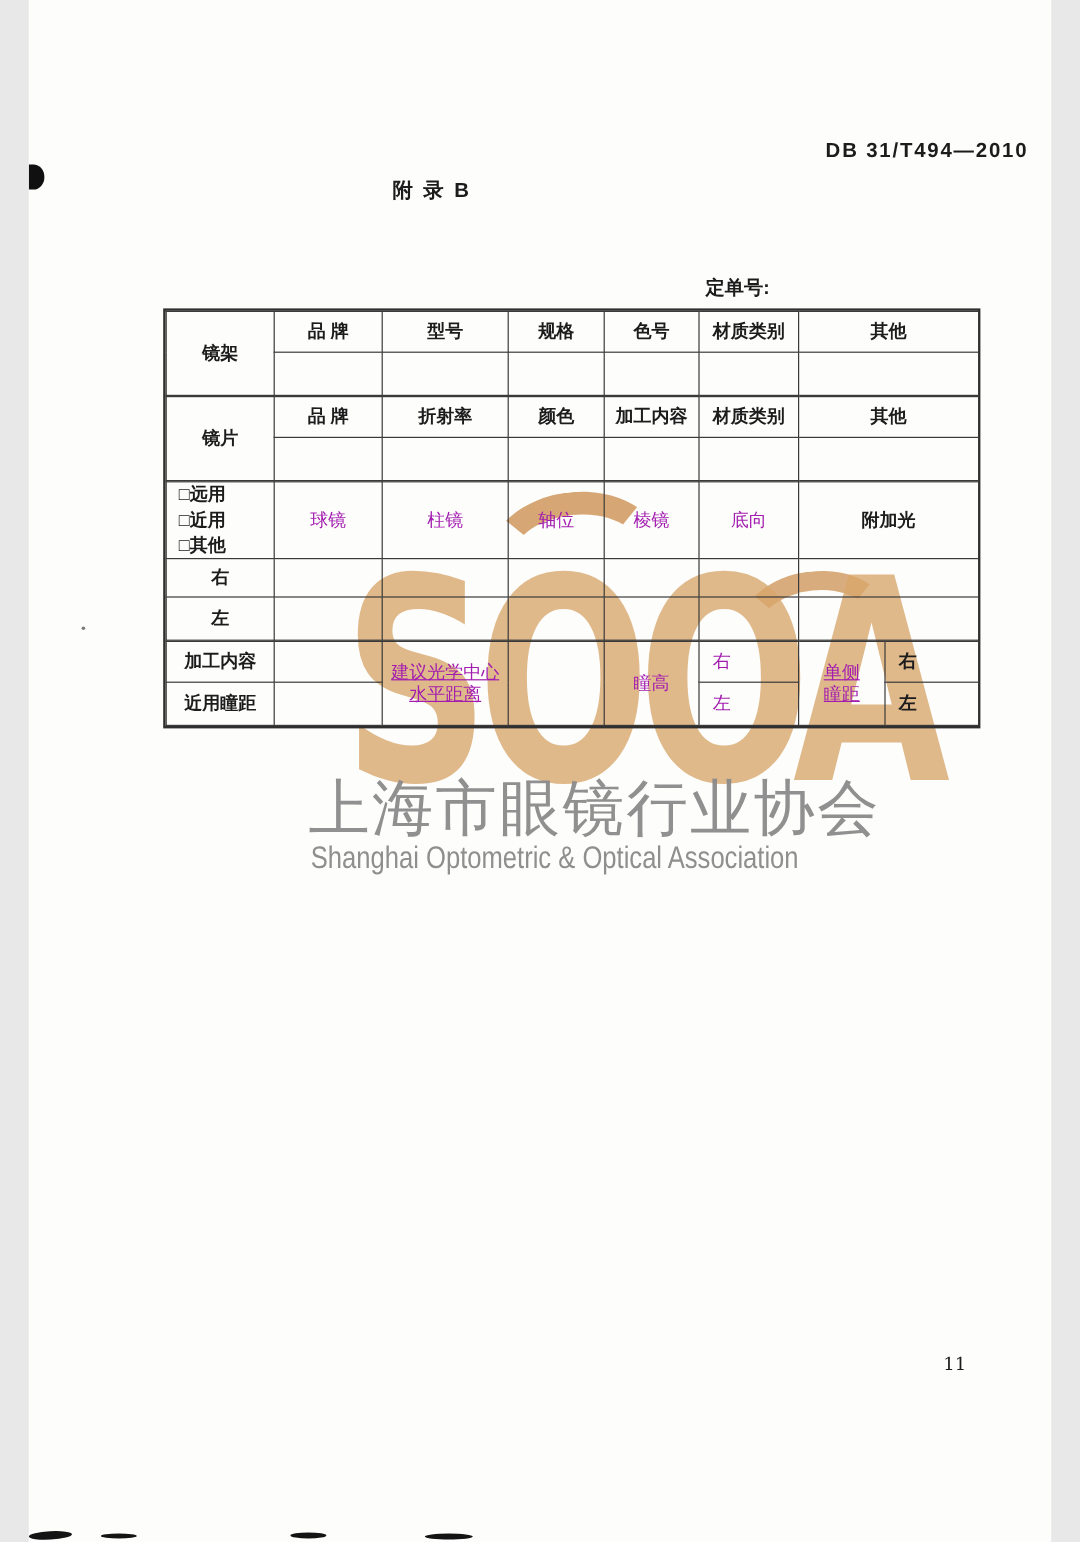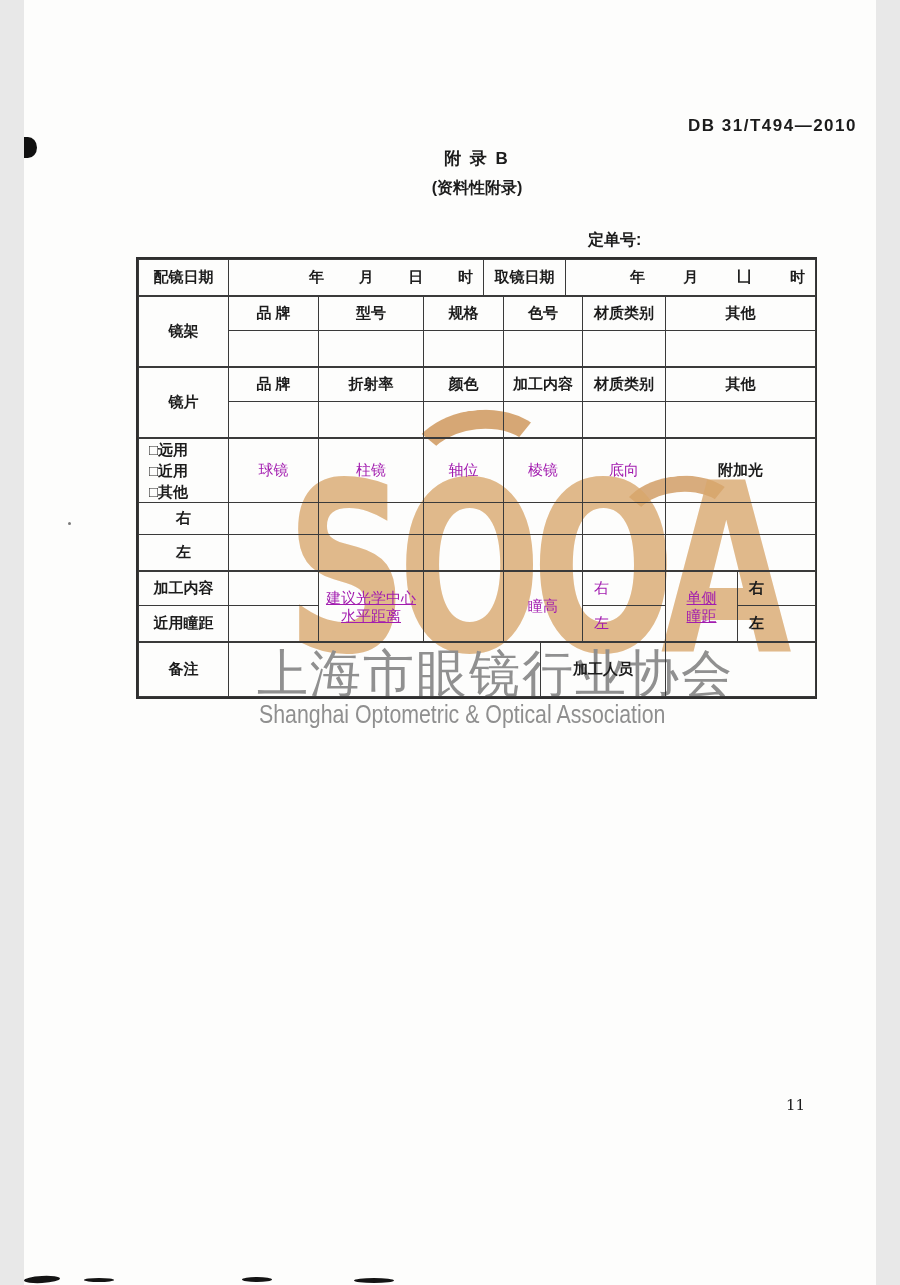--- a/index.html
+++ b/index.html
@@ -1,26 +1,26 @@
 <!DOCTYPE html>
 <html><head>
 <meta charset="utf-8">
 <style>
   html,body{margin:0;padding:0;background:#e8e8e8;}
   .page{position:relative;width:852px;height:1285px;margin:0 auto;background:#fdfdfc;overflow:hidden;
         font-family:"Liberation Sans","DejaVu Sans",sans-serif;color:#1c1c1c;}
 
   
   .docnum{position:absolute;left:664px;top:116px;font-size:17px;font-weight:bold;letter-spacing:1.5px;}
-  .titles{position:absolute;left:303px;top:147px;width:300px;text-align:center;}
+  .titles{position:absolute;left:303px;top:147px;width:300px;}
   .title-l1{font-size:17px;font-weight:bold;letter-spacing:2px;}
   .title-l2{font-size:16px;font-weight:bold;margin-top:8px;}
   .title-l3{font-size:17px;font-weight:bold;margin-top:7px;letter-spacing:1px;}
   .orderno{position:absolute;left:564px;top:230px;font-size:16px;font-weight:bold;text-align:right;}
-  .pageno{position:absolute;left:762px;top:1096px;font-size:15px;font-family:"DejaVu Serif","Liberation Serif",serif;}
+  .pageno{position:absolute;left:762px;top:1128px;font-size:15px;font-family:"DejaVu Serif","Liberation Serif",serif;}
 
   
   .wm{z-index:1;pointer-events:none;}
   .wm-logo{position:absolute;left:262px;top:452px;font-size:235px;line-height:1;font-weight:bold;
            color:#d9a76c;opacity:.78;letter-spacing:-14px;transform:scaleX(.72);transform-origin:left top;
            font-family:"DejaVu Sans",sans-serif;}
   .wm-arc1{position:absolute;left:383px;top:410px;width:108px;height:68px;border:19px solid transparent;
            border-top-color:#d0995e;border-radius:50%;opacity:.85;transform:rotate(-6deg);}
   .wm-arc2{position:absolute;left:592px;top:476px;width:96px;height:60px;border:16px solid transparent;
            border-top-color:#d0995e;border-radius:50%;opacity:.8;transform:rotate(-6deg);}
@@ -57,61 +57,40 @@
 </style>
 </head>
 <body>
 
 <div class="page">
 
   <div class="docnum">DB 31/T494—2010</div>
 
   <div class="titles">
     <div class="title-l1">附  录  B</div>
-    <div class="title-l2">(资料性附录)</div>
   </div>
 
   <div class="orderno">定单号:</div>
 
   <div class="wm wm-arc1"></div>
   <div class="wm wm-arc2"></div>
   <div class="wm wm-logo">SOOA</div>
   <div class="wm wm-cn">上海市眼镜行业协会</div>
   <div class="wm wm-en">Shanghai Optometric &amp; Optical Association</div>
 
   <div class="formwrap">
 
     <table>
       <colgroup>
           <col style="width:90px">
           <col style="width:255px">
           <col style="width:82px">
           <col style="width:250px">
         </colgroup>
       <tbody>
-      <tr class="h35">
-        <td>配镜日期</td>
-        <td class="datecell">
-          <div class="dateflex">
-            <span>年</span>
-            <span>月</span>
-            <span>日</span>
-            <span>时</span>
-          </div>
-        </td>
-        <td>取镜日期</td>
-        <td class="datecell2">
-          <div class="dateflex">
-            <span>年</span>
-            <span>月</span>
-            <span>凵</span>
-            <span>时</span>
-          </div>
-        </td>
-      </tr>
     </tbody>
       </table>
 
     <table>
       <colgroup>
           <col style="width:90px">
           <col style="width:90px">
           <col style="width:105px">
           <col style="width:80px">
           <col style="width:79px">
@@ -246,36 +225,20 @@
       <tr class="h35">
         <td>近用瞳距</td>
         <td></td>
         <td class="leftlab faded">左</td>
         <td class="leftlab">左</td>
       </tr>
     </tbody>
       </table>
 
 
-    <table>
-      <colgroup>
-          <col style="width:90px">
-          <col style="width:312px">
-          <col style="width:125px">
-          <col style="width:150px">
-        </colgroup>
-      <tbody>
-          <tr class="h53">
-        <td>备注</td>
-        <td></td>
-        <td>加工人员</td>
-        <td></td>
-      </tr>
-    </tbody>
-      </table>
 
   </div>
 
   <div class="pageno">11</div>
 
   <div class="mark-left"></div>
   <div class="dot"></div>
   <div class="smudge sm1"></div>
   <div class="smudge sm2"></div>
   <div class="smudge sm3"></div>

